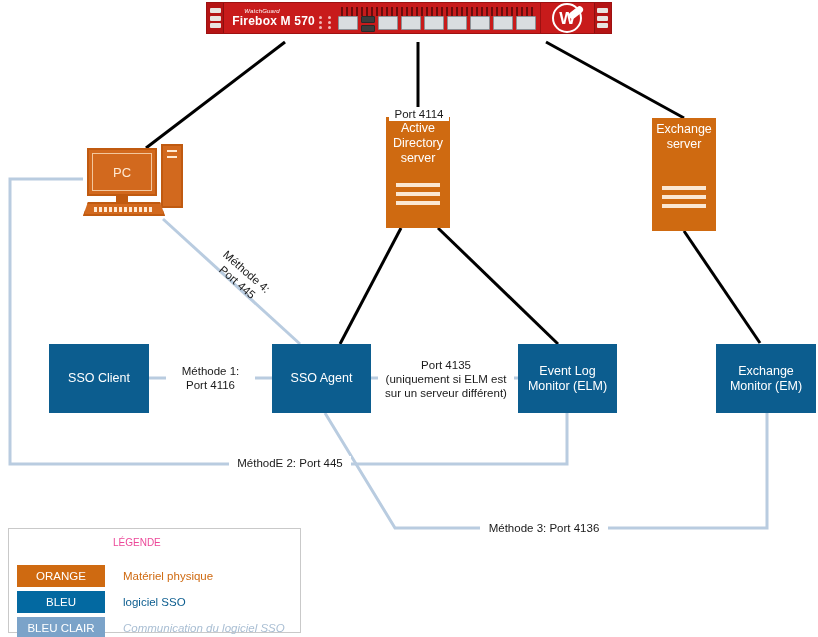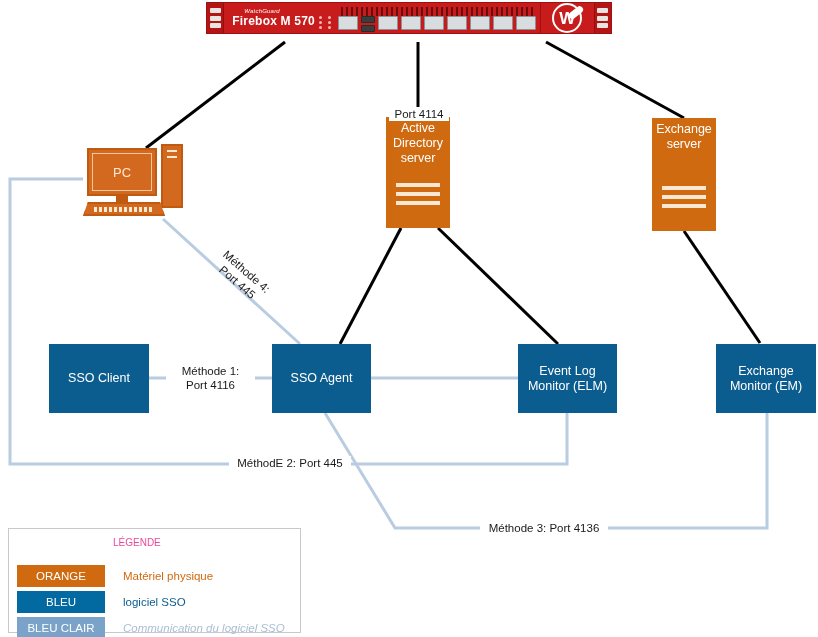--- a/index.html
+++ b/index.html
@@ -463,20 +463,23 @@
   <div class="lbl" style="left:166px; top:364px; width:89px;">Méthode 1:
 Port 4116</div>
 
   <div class="lbl" style="left:229px; top:456px; width:122px;">MéthodE 2: Port 445</div>
 
   <div class="lbl" style="left:480px; top:521px; width:128px;">Méthode 3: Port 4136</div>
 
   <div class="lbl rot" style="left:203px; top:263px; width:78px;">Méthode 4:
 Port 445</div>
 
+  <div class="lbl" style="left:378px; top:358px; width:136px;">Port 4135
+(uniquement si ELM est
+sur un serveur différent)</div>
 
   <div class="legend">
     <div class="legend-title">LÉGENDE</div>
 
     <div class="legend-row r0">
       <div class="swatch" style="background:#cf6a11;">ORANGE</div>
       <div class="legend-text" style="color:#cf6a11;">Matériel physique</div>
     </div>
 
     <div class="legend-row r1">

